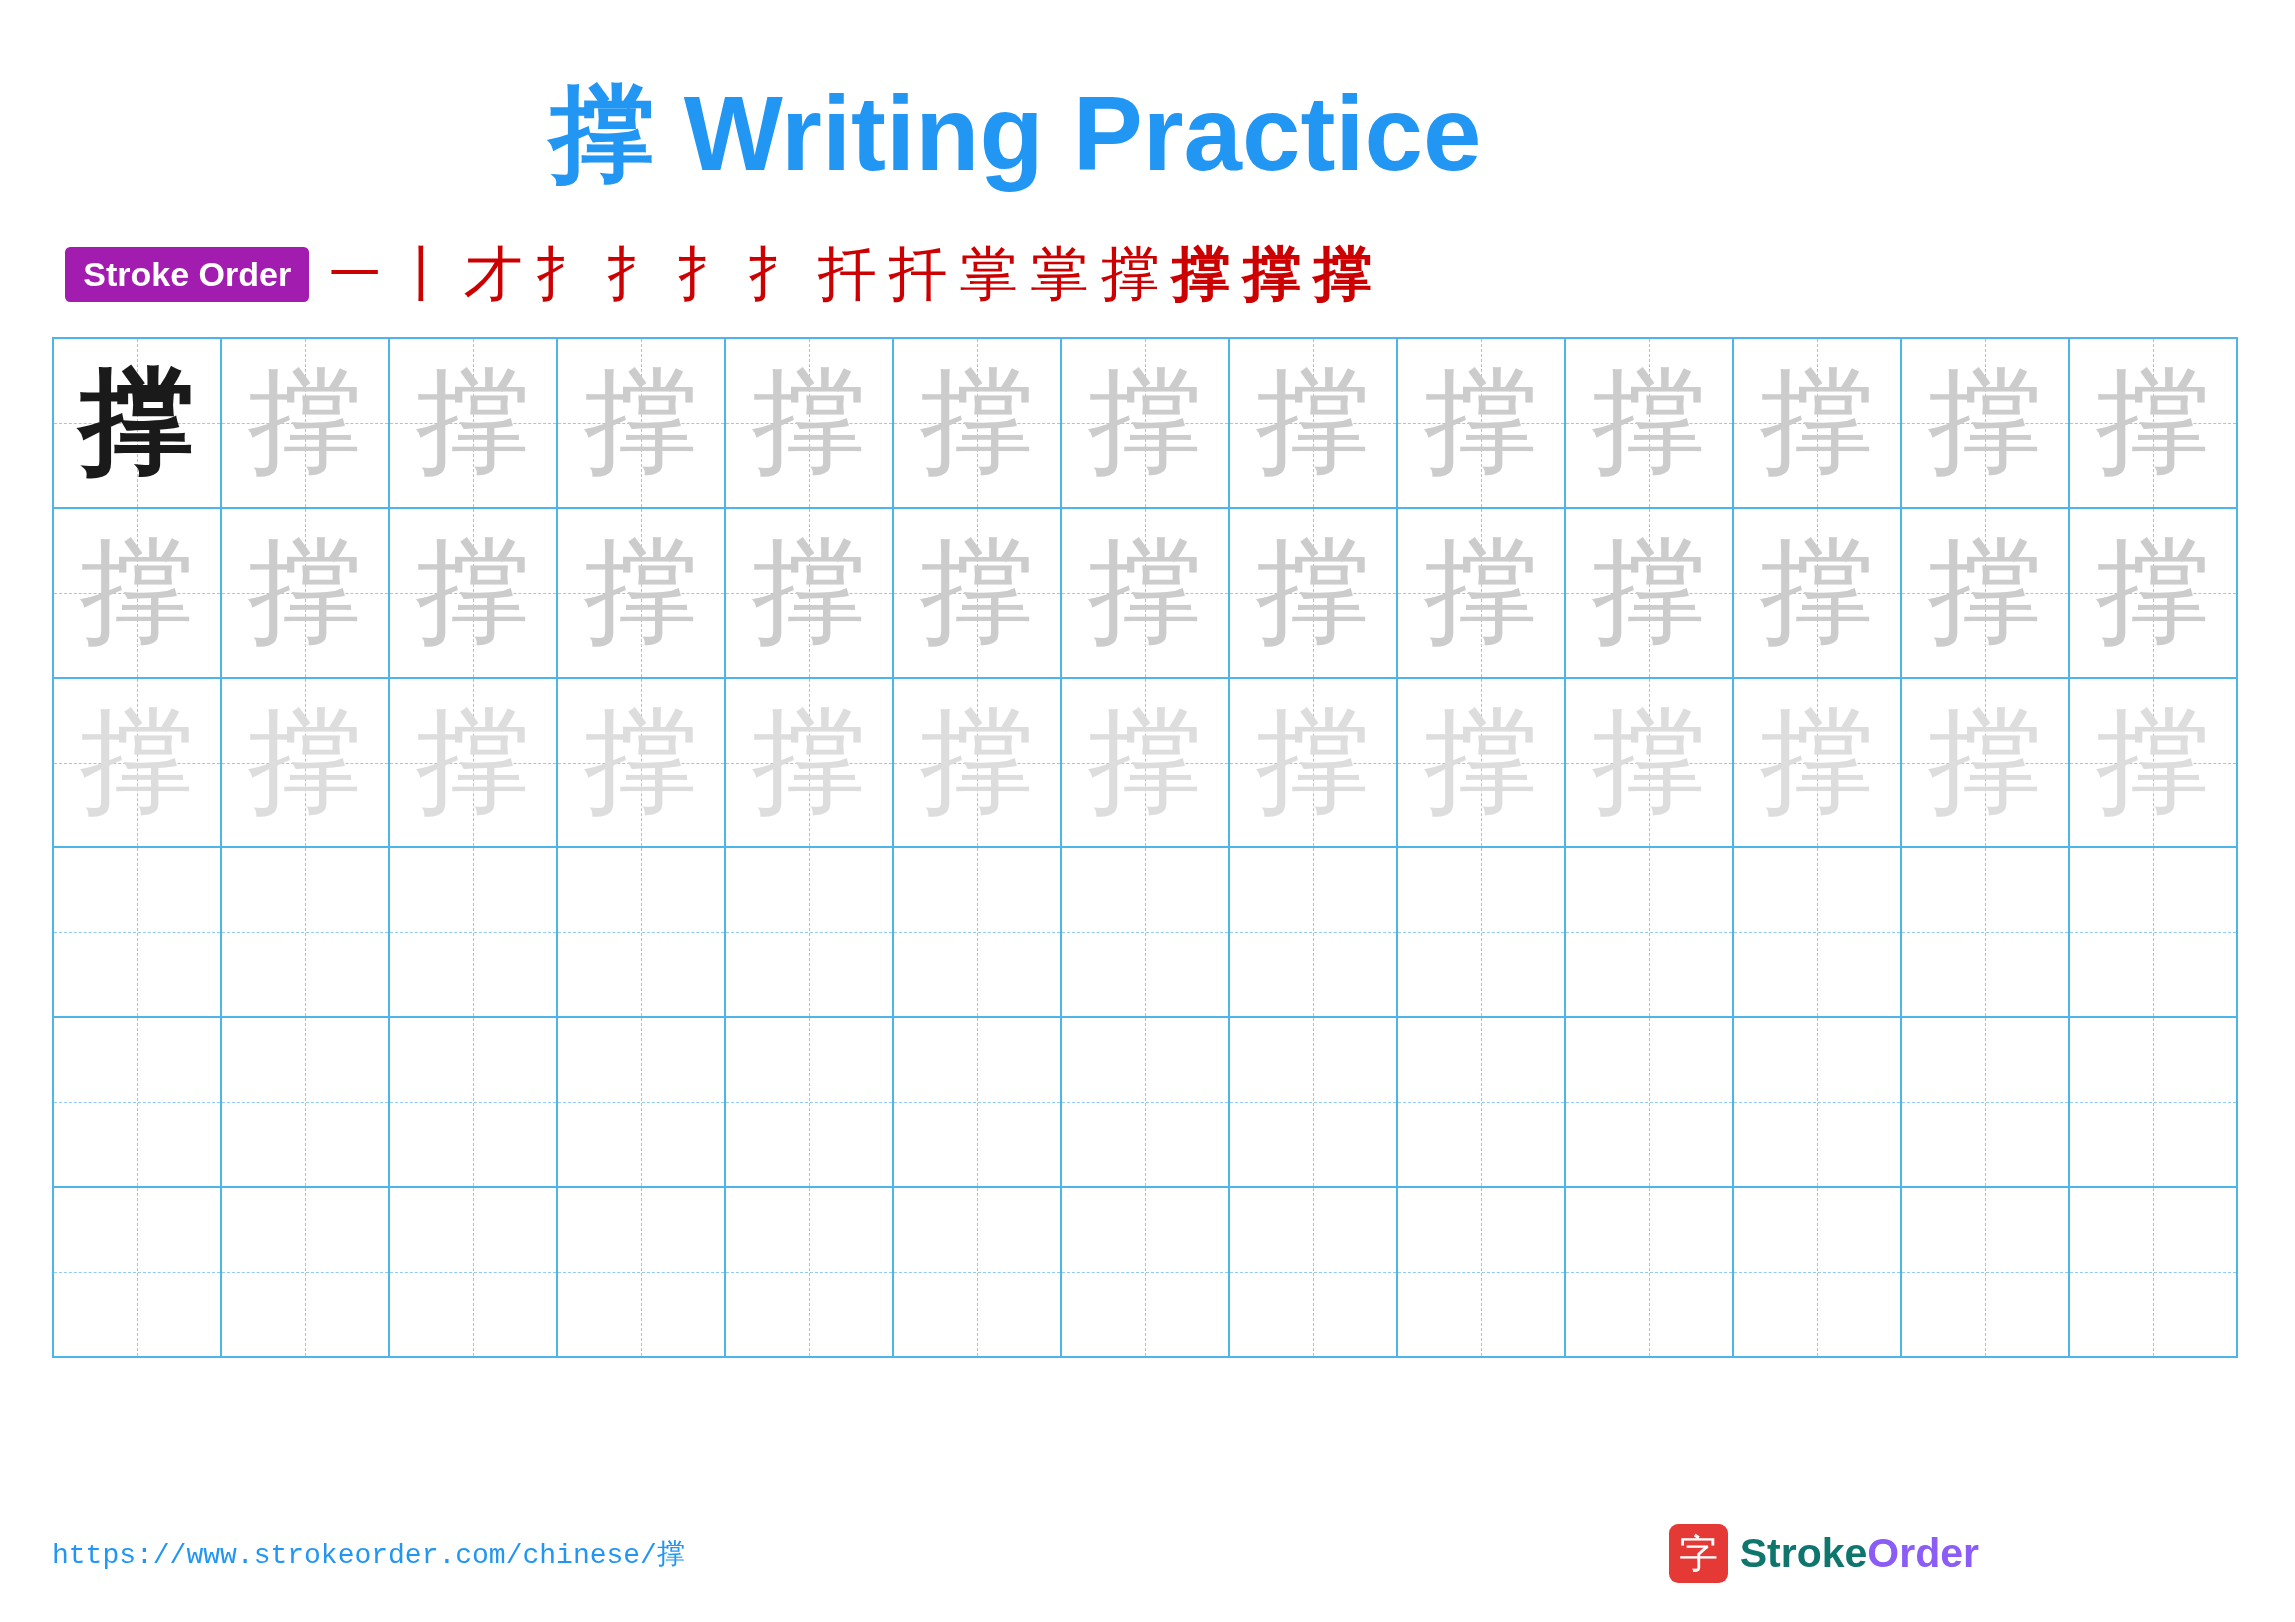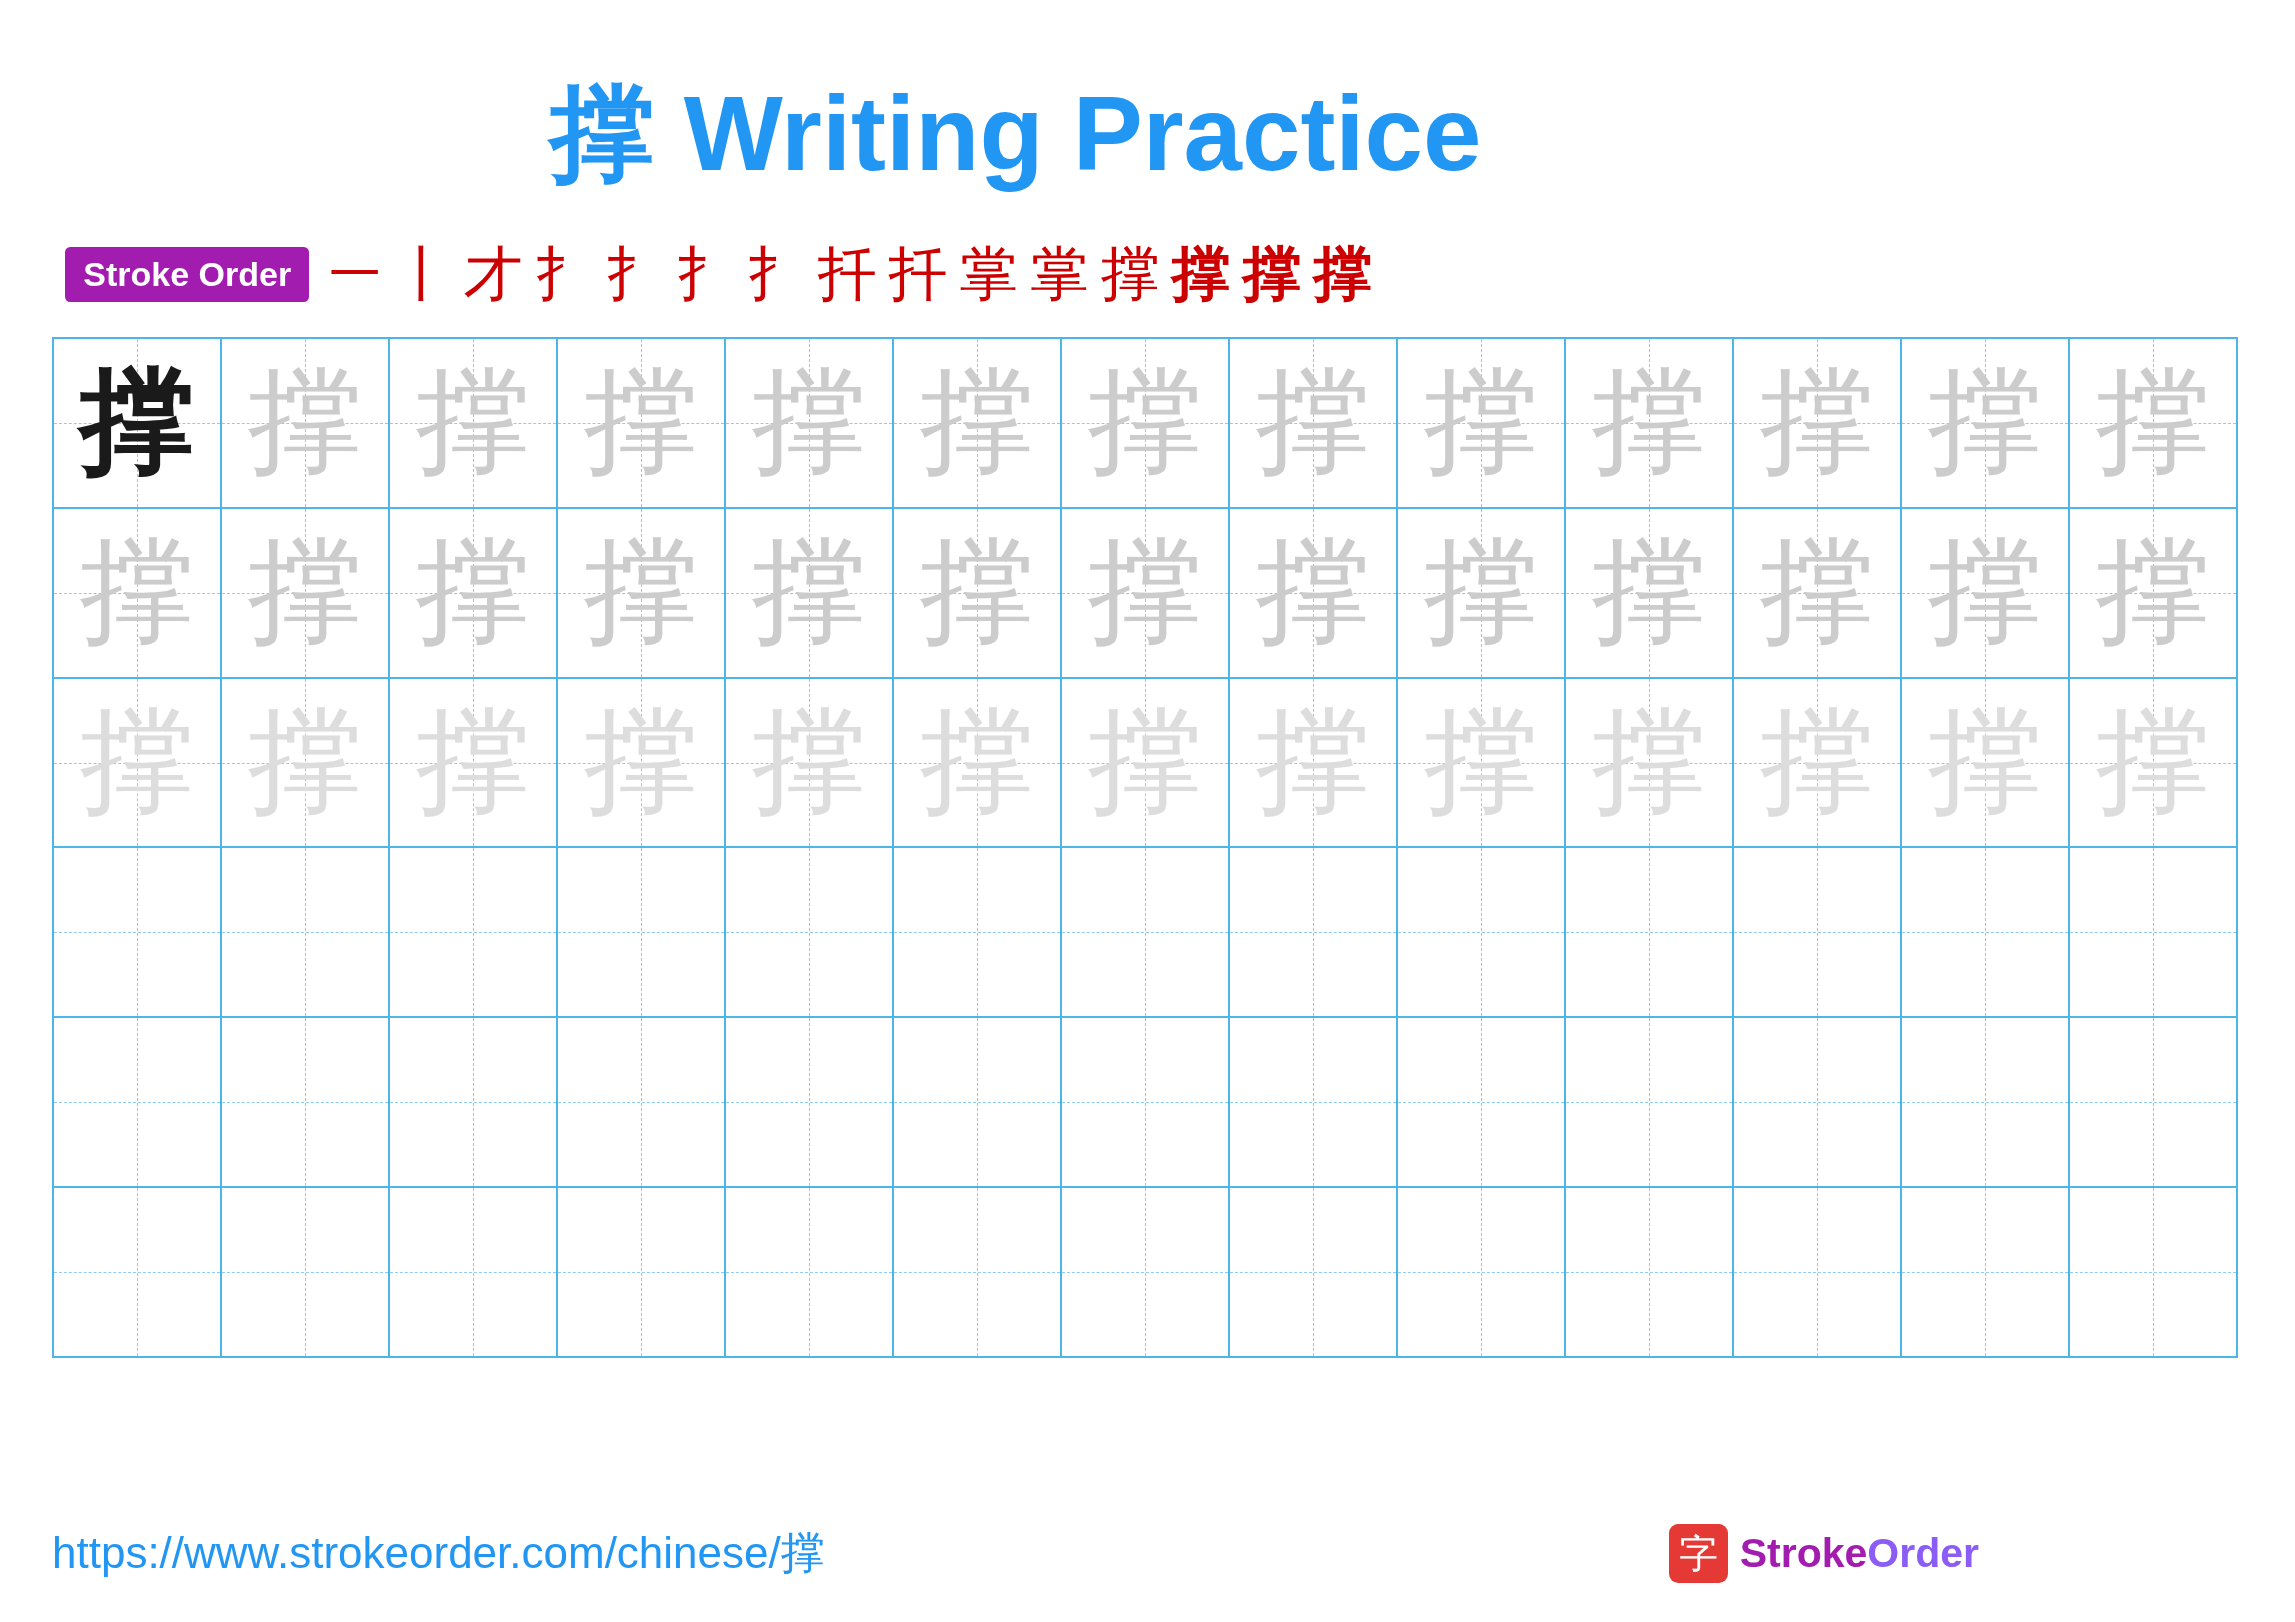--- a/index.html
+++ b/index.html
@@ -137,22 +137,22 @@
       bottom: 39px;
       left: 52px;
       right: 52px;
       display: flex;
       align-items: center;
       justify-content: space-between;
     }
 
     .footer-url {
       color: #2196F3;
-      font-size: 44px;
-      font-family: Liberation Sans, sans-serif;
+      font-size: 28px;
+      font-family: Liberation Mono, monospace;
     }
 
     .footer-logo {
       display: flex;
       align-items: center;
       gap: 11.8px;
     }
 
     .logo-icon {
       width: 59px;
@@ -445,18 +445,18 @@
         <span class="cell-char"></span>
       </div>
     </div>
 
   <div class="footer">
     <span class="footer-url">https://www.strokeorder.com/chinese/撑</span>
     <div class="footer-logo">
       <div class="logo-icon">
         <span>字</span>
       </div>
-      <span class="logo-text"><span style="color:#a21caf;">Stroke</span><span>Order</span></span>
+      <span class="logo-text"><span style="color:#0f766e;">Stroke</span><span>Order</span></span>
     </div>
   </div>
 
 </div>
 
 
 </body></html>

